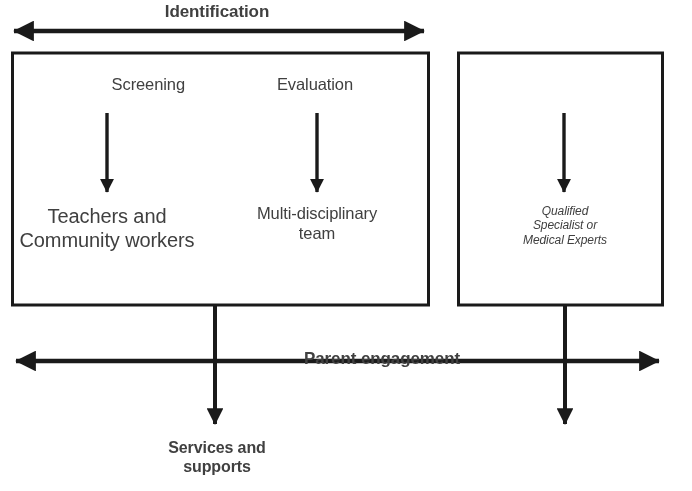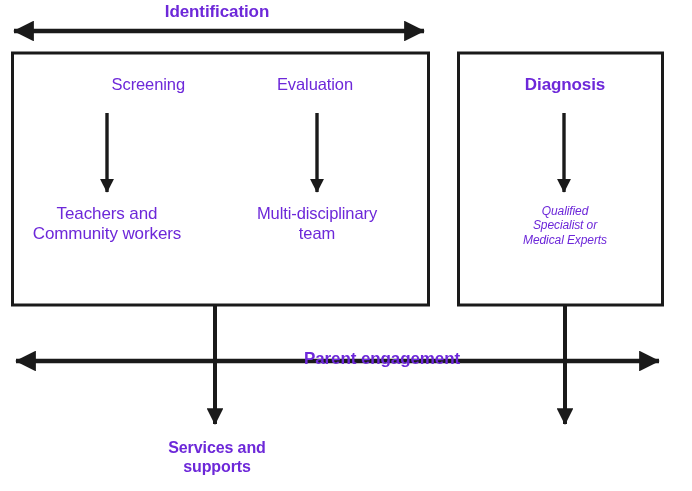--- a/index.html
+++ b/index.html
@@ -22,21 +22,21 @@
     position: absolute;
     left: 0;
     top: 0;
     width: 692px;
     height: 491px;
   }
   .lbl {
     position: absolute;
     text-align: center;
     line-height: 1.20;
-    color: #6d28d9;
+    color: #404040;
     white-space: pre-line;
     letter-spacing: -0.1px;
   }
   .lbl.bold { font-weight: bold; }
   .lbl.reg  { font-weight: normal; }
 
   
   #label-identification {
     left: 117px; top: 2px; width: 200px;
     font-size: 17px;
@@ -49,21 +49,21 @@
   #label-evaluation {
     left: 235px; top: 75px; width: 160px;
     font-size: 16.5px;
   }
   #label-diagnosis {
     left: 485px; top: 75px; width: 160px;
     font-size: 17px;
   }
   #label-teachers {
     left: 17px; top: 204px; width: 180px;
-    font-size: 17px;
+    font-size: 20px;
   }
   #label-mdt {
     left: 237px; top: 204px; width: 160px;
     font-size: 16.5px;
   }
   #label-qualified {
     left: 485px; top: 204px; width: 160px;
     font-size: 12px;
     font-style: italic;
   }
@@ -126,21 +126,20 @@
       <line x1="16" y1="361" x2="659" y2="361" stroke="#1a1a1a" stroke-width="4.5" marker-start="url(#arrowStart)" marker-end="url(#arrowEnd)"></line>
     </g>
   </svg>
 
   <div class="lbl bold" id="label-identification">Identification</div>
 
   <div class="lbl reg" id="label-screening">Screening</div>
 
   <div class="lbl reg" id="label-evaluation">Evaluation</div>
 
-  <div class="lbl bold" id="label-diagnosis">Diagnosis</div>
 
   <div class="lbl reg" id="label-teachers">Teachers and
 Community workers</div>
 
   <div class="lbl reg" id="label-mdt">Multi-disciplinary
 team</div>
 
   <div class="lbl reg" id="label-qualified">Qualified
 Specialist or
 Medical Experts</div>

